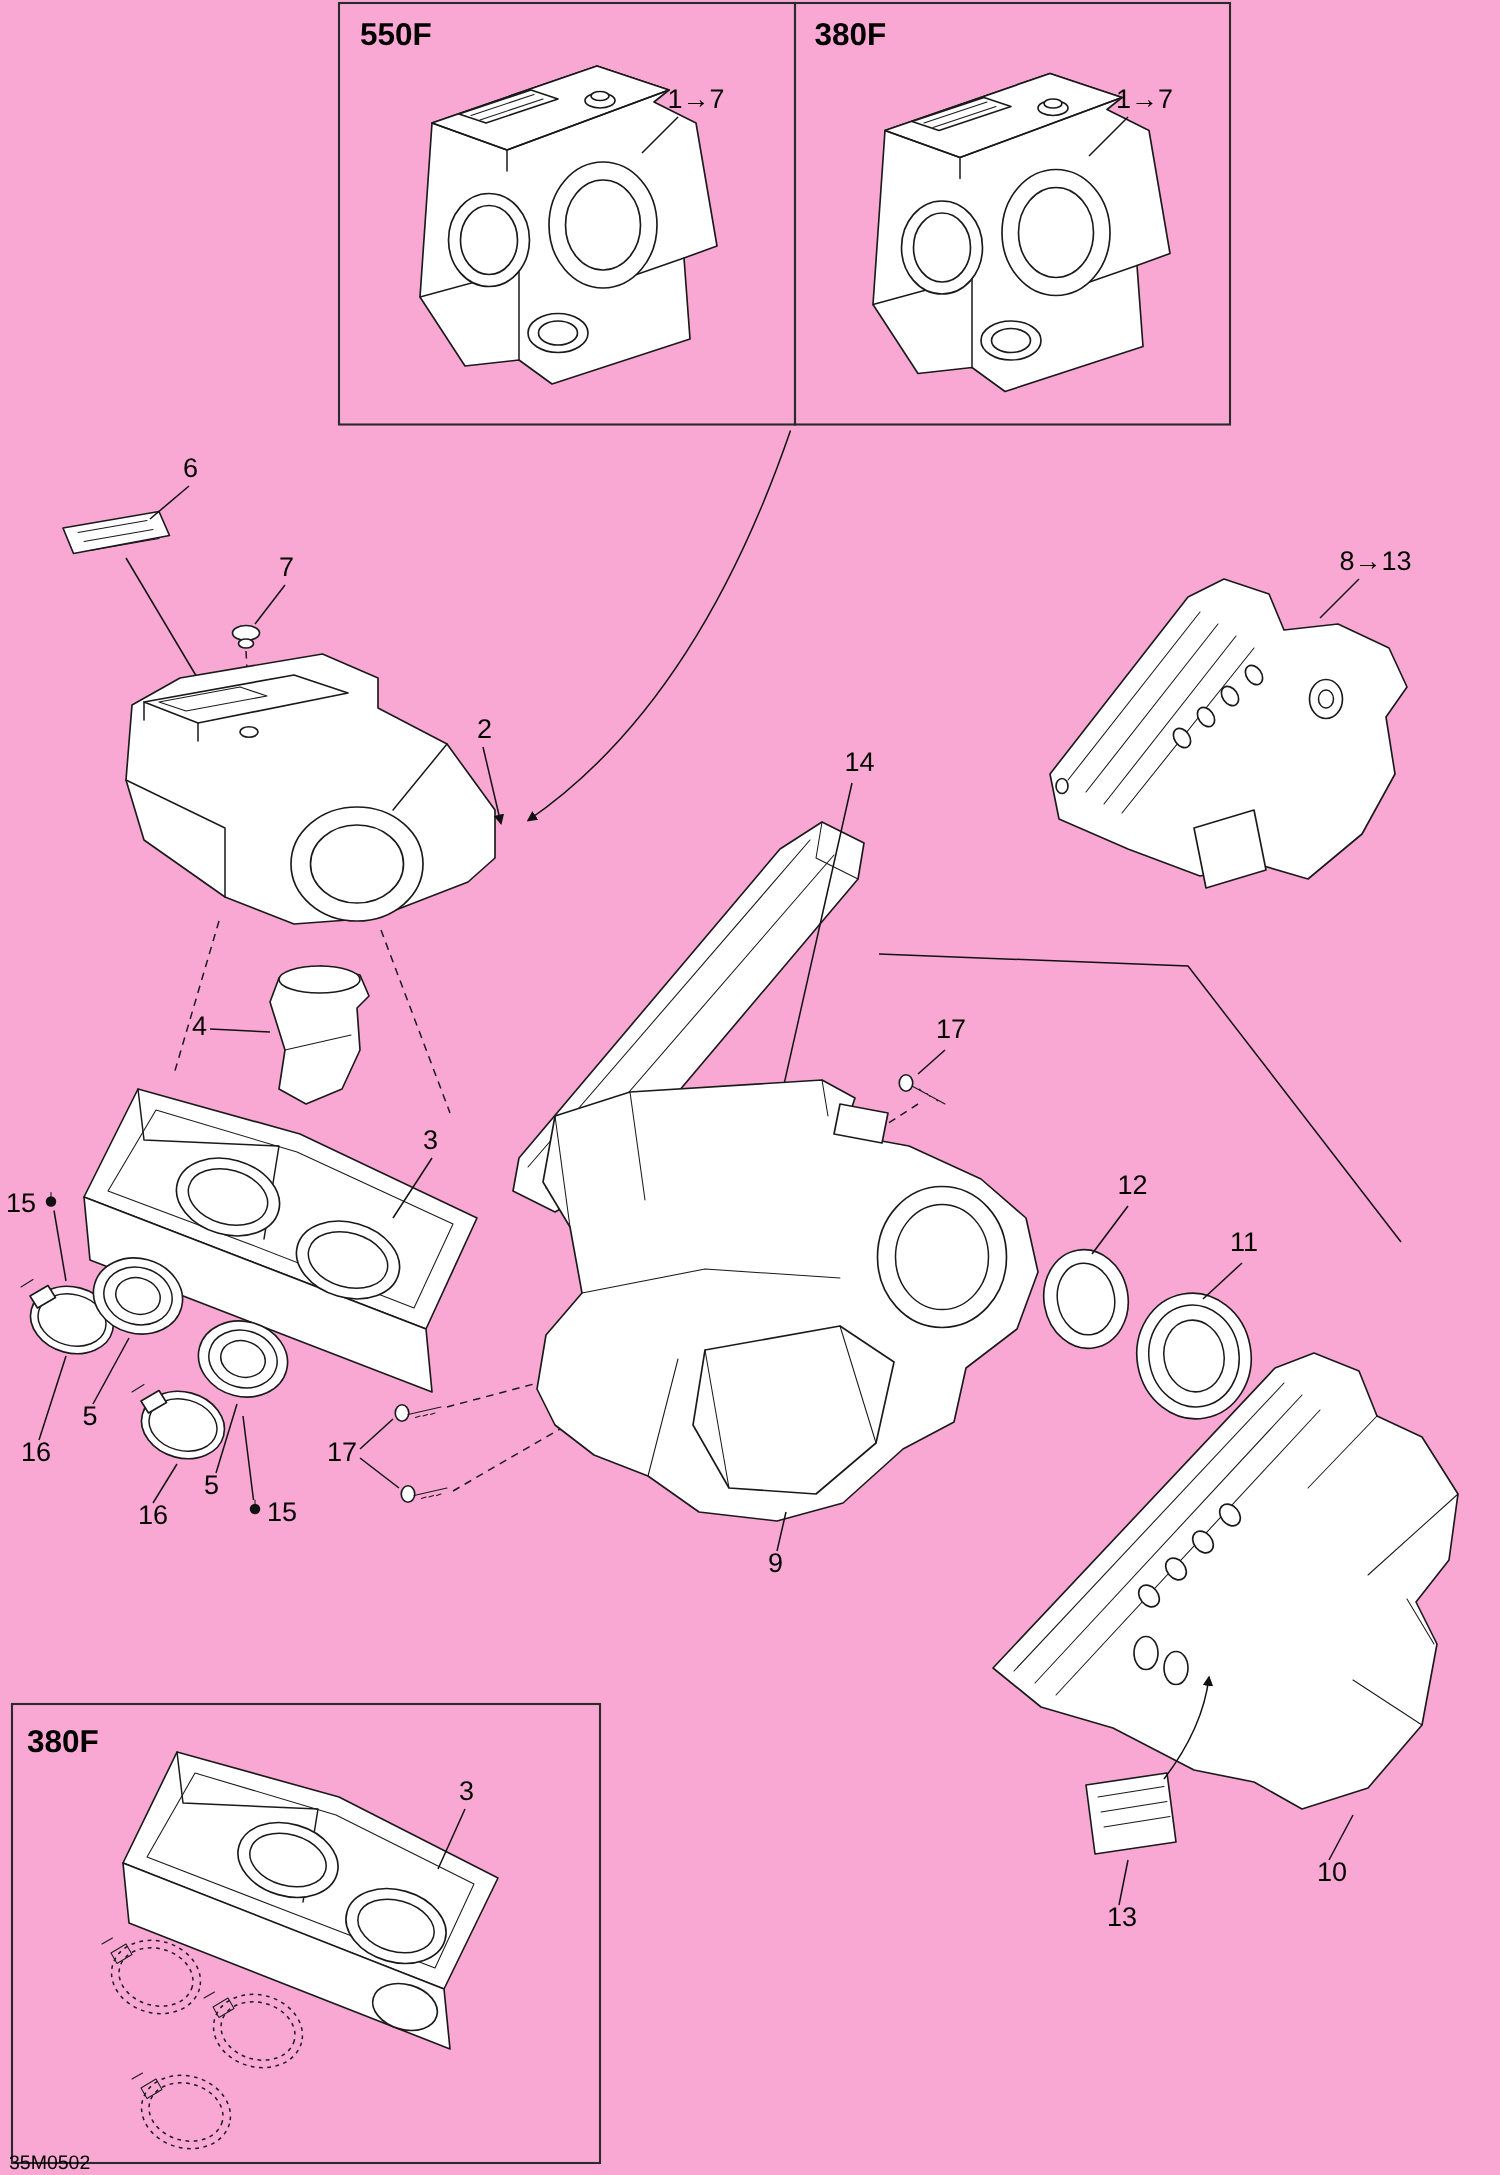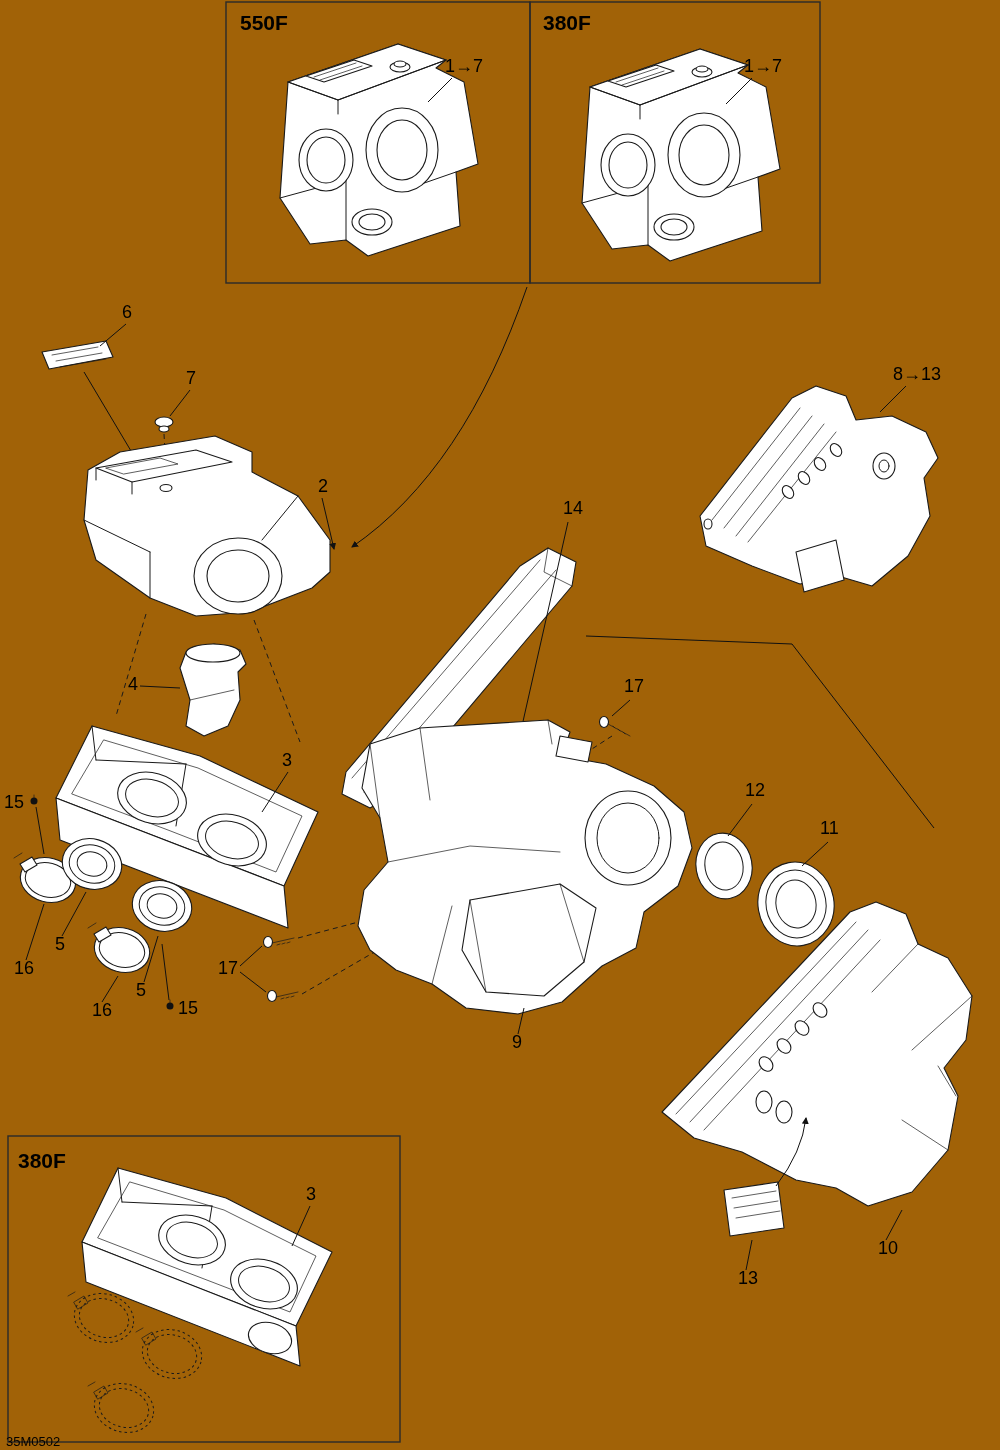--- a/index.html
+++ b/index.html
@@ -1,17 +1,17 @@
 <!DOCTYPE html>
 <html><head>
 <meta charset="utf-8">
 <style>
   html,body { margin:0; padding:0; background:#ffffff; }
   .stage {
-    position:relative; width:1000px; height:1450px; background:#a16207;
+    position:relative; width:1000px; height:1450px; background:#f9a8d4;
     font-family:"Liberation Sans", sans-serif; overflow:hidden;
   }
   svg { display:block; }
   
   .fw  { fill:#ffffff; stroke:#1a1a1a; stroke-width:1.1; stroke-linejoin:round; }
   .ln  { fill:none;   stroke:#1a1a1a; stroke-width:1;   stroke-linejoin:round; stroke-linecap:round; }
   .thin{ stroke-width:0.7; }
   .dash{ fill:none; stroke:#1a1a1a; stroke-width:1; stroke-dasharray:5 4; }
   .dot { fill:none; stroke:#1a1a1a; stroke-width:1; stroke-dasharray:2.5 3; }
   .lead{ fill:none; stroke:#111111; stroke-width:1; }

